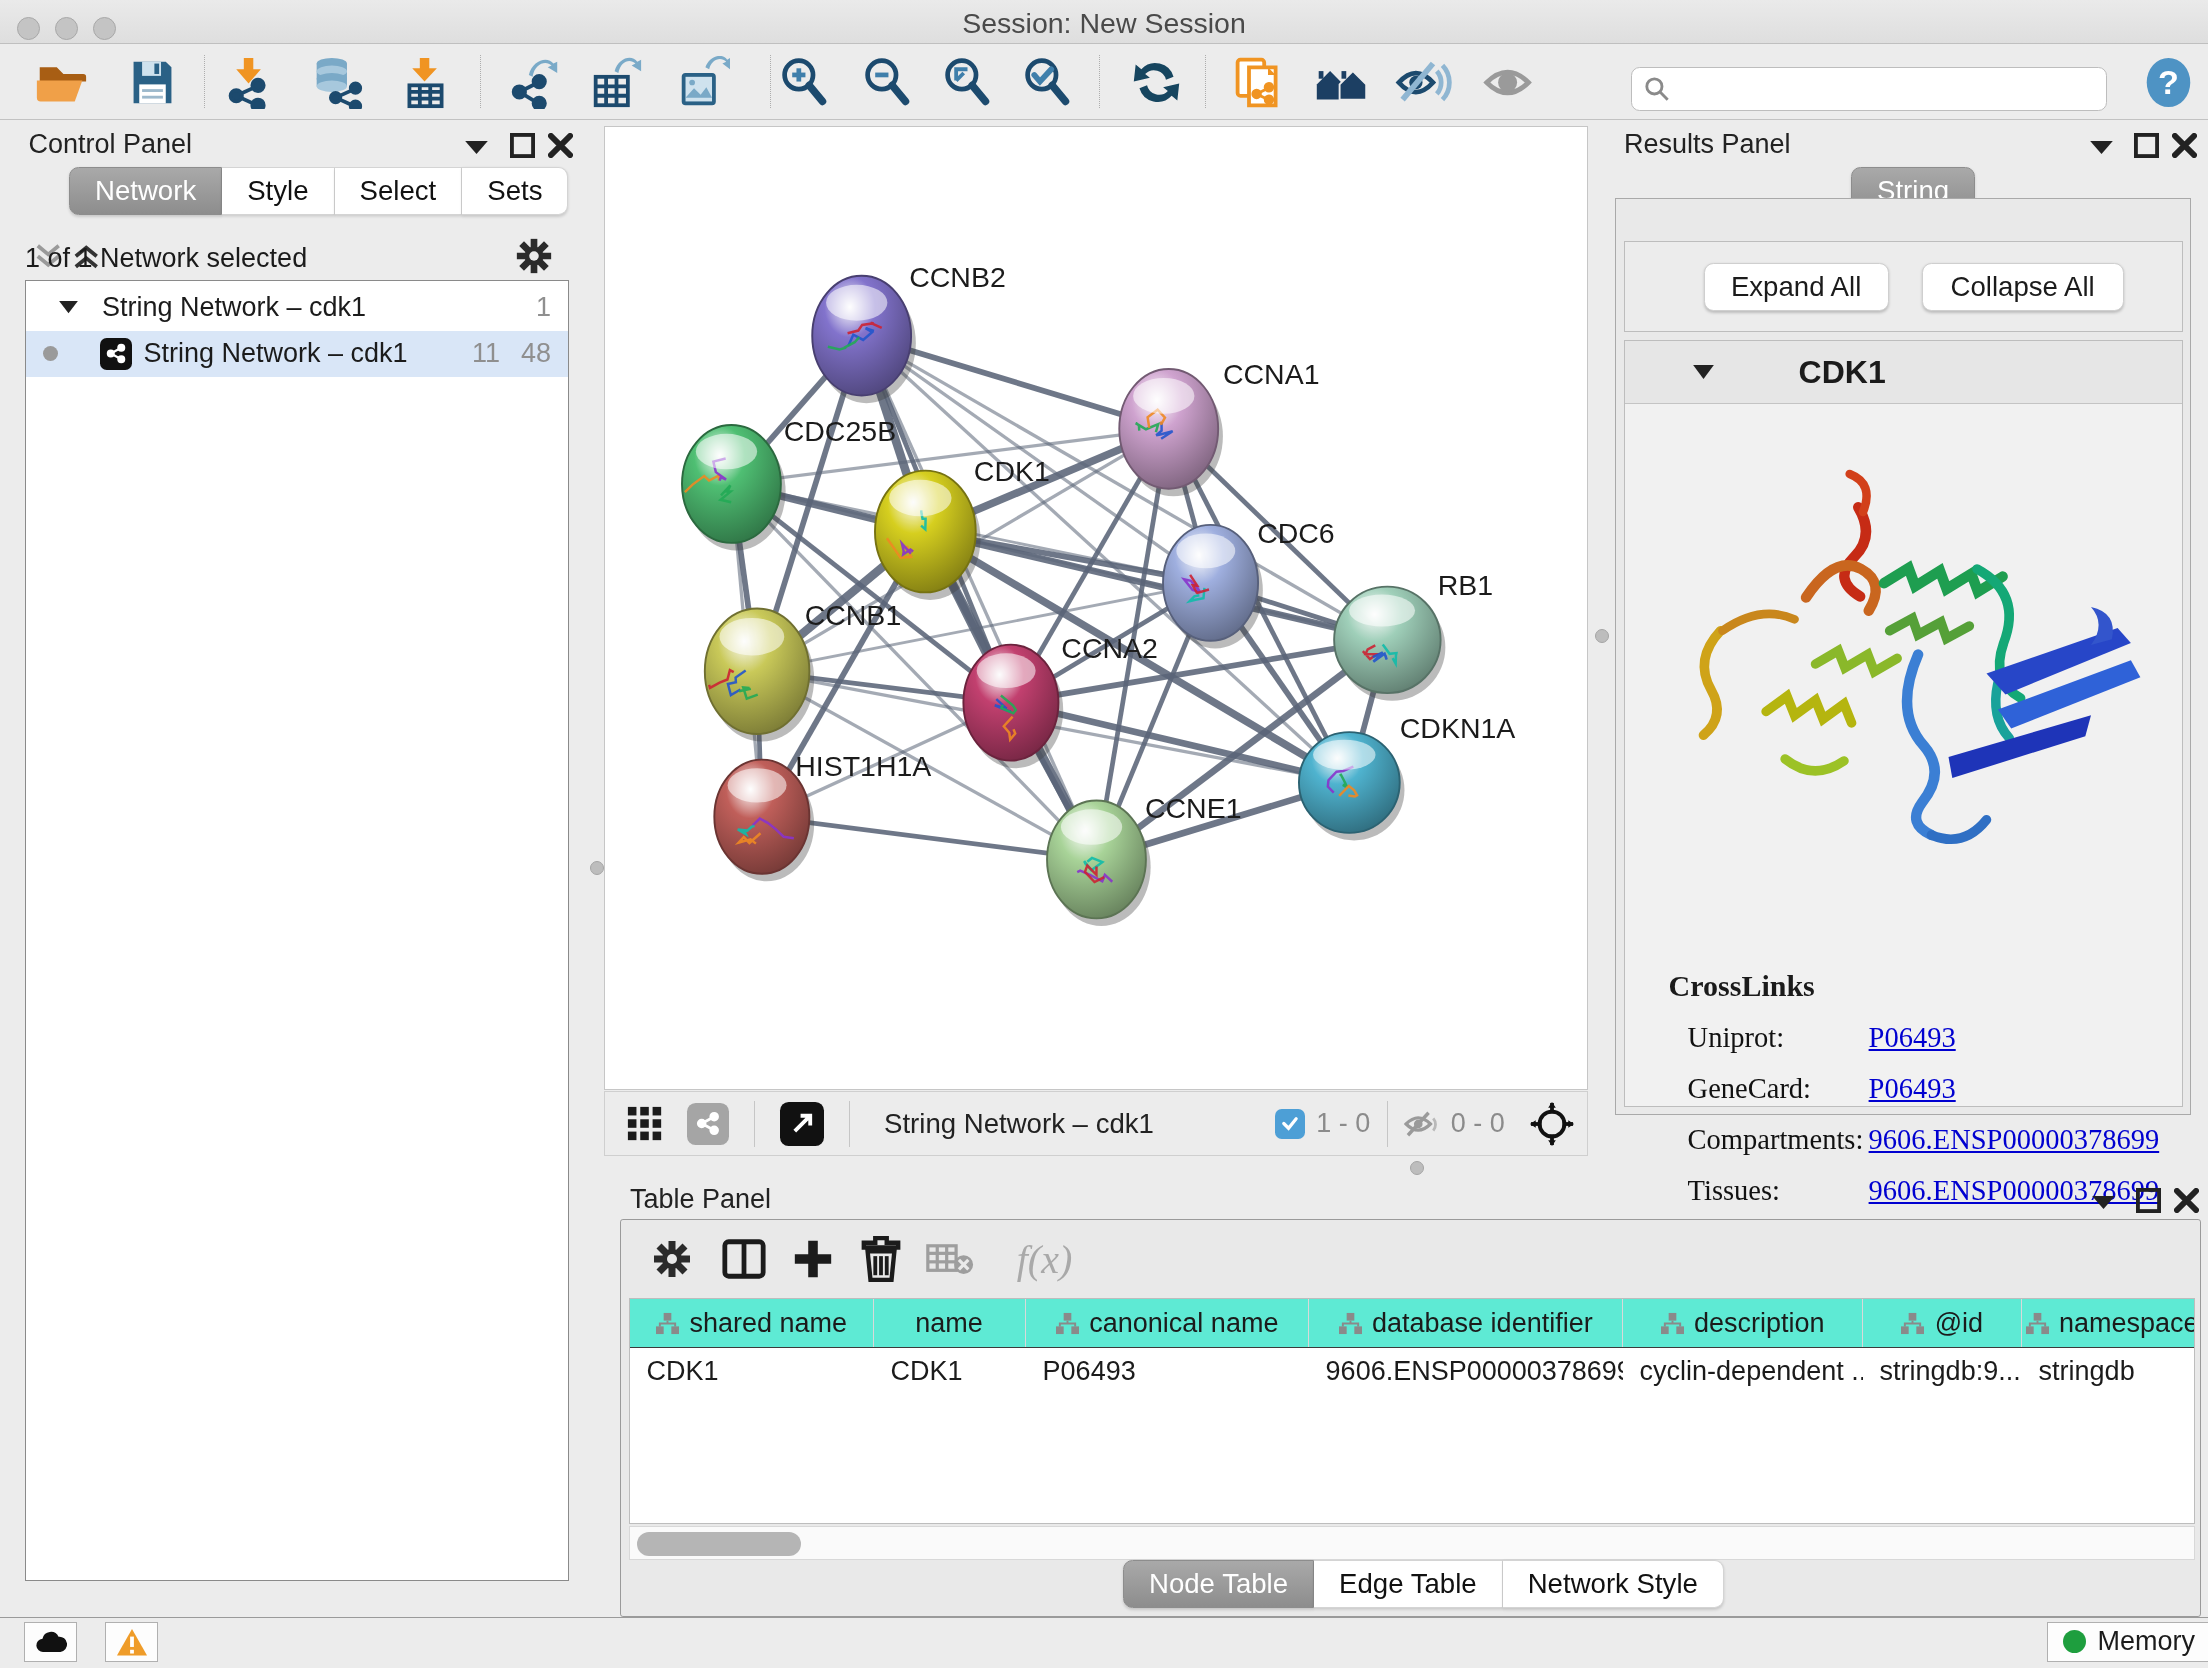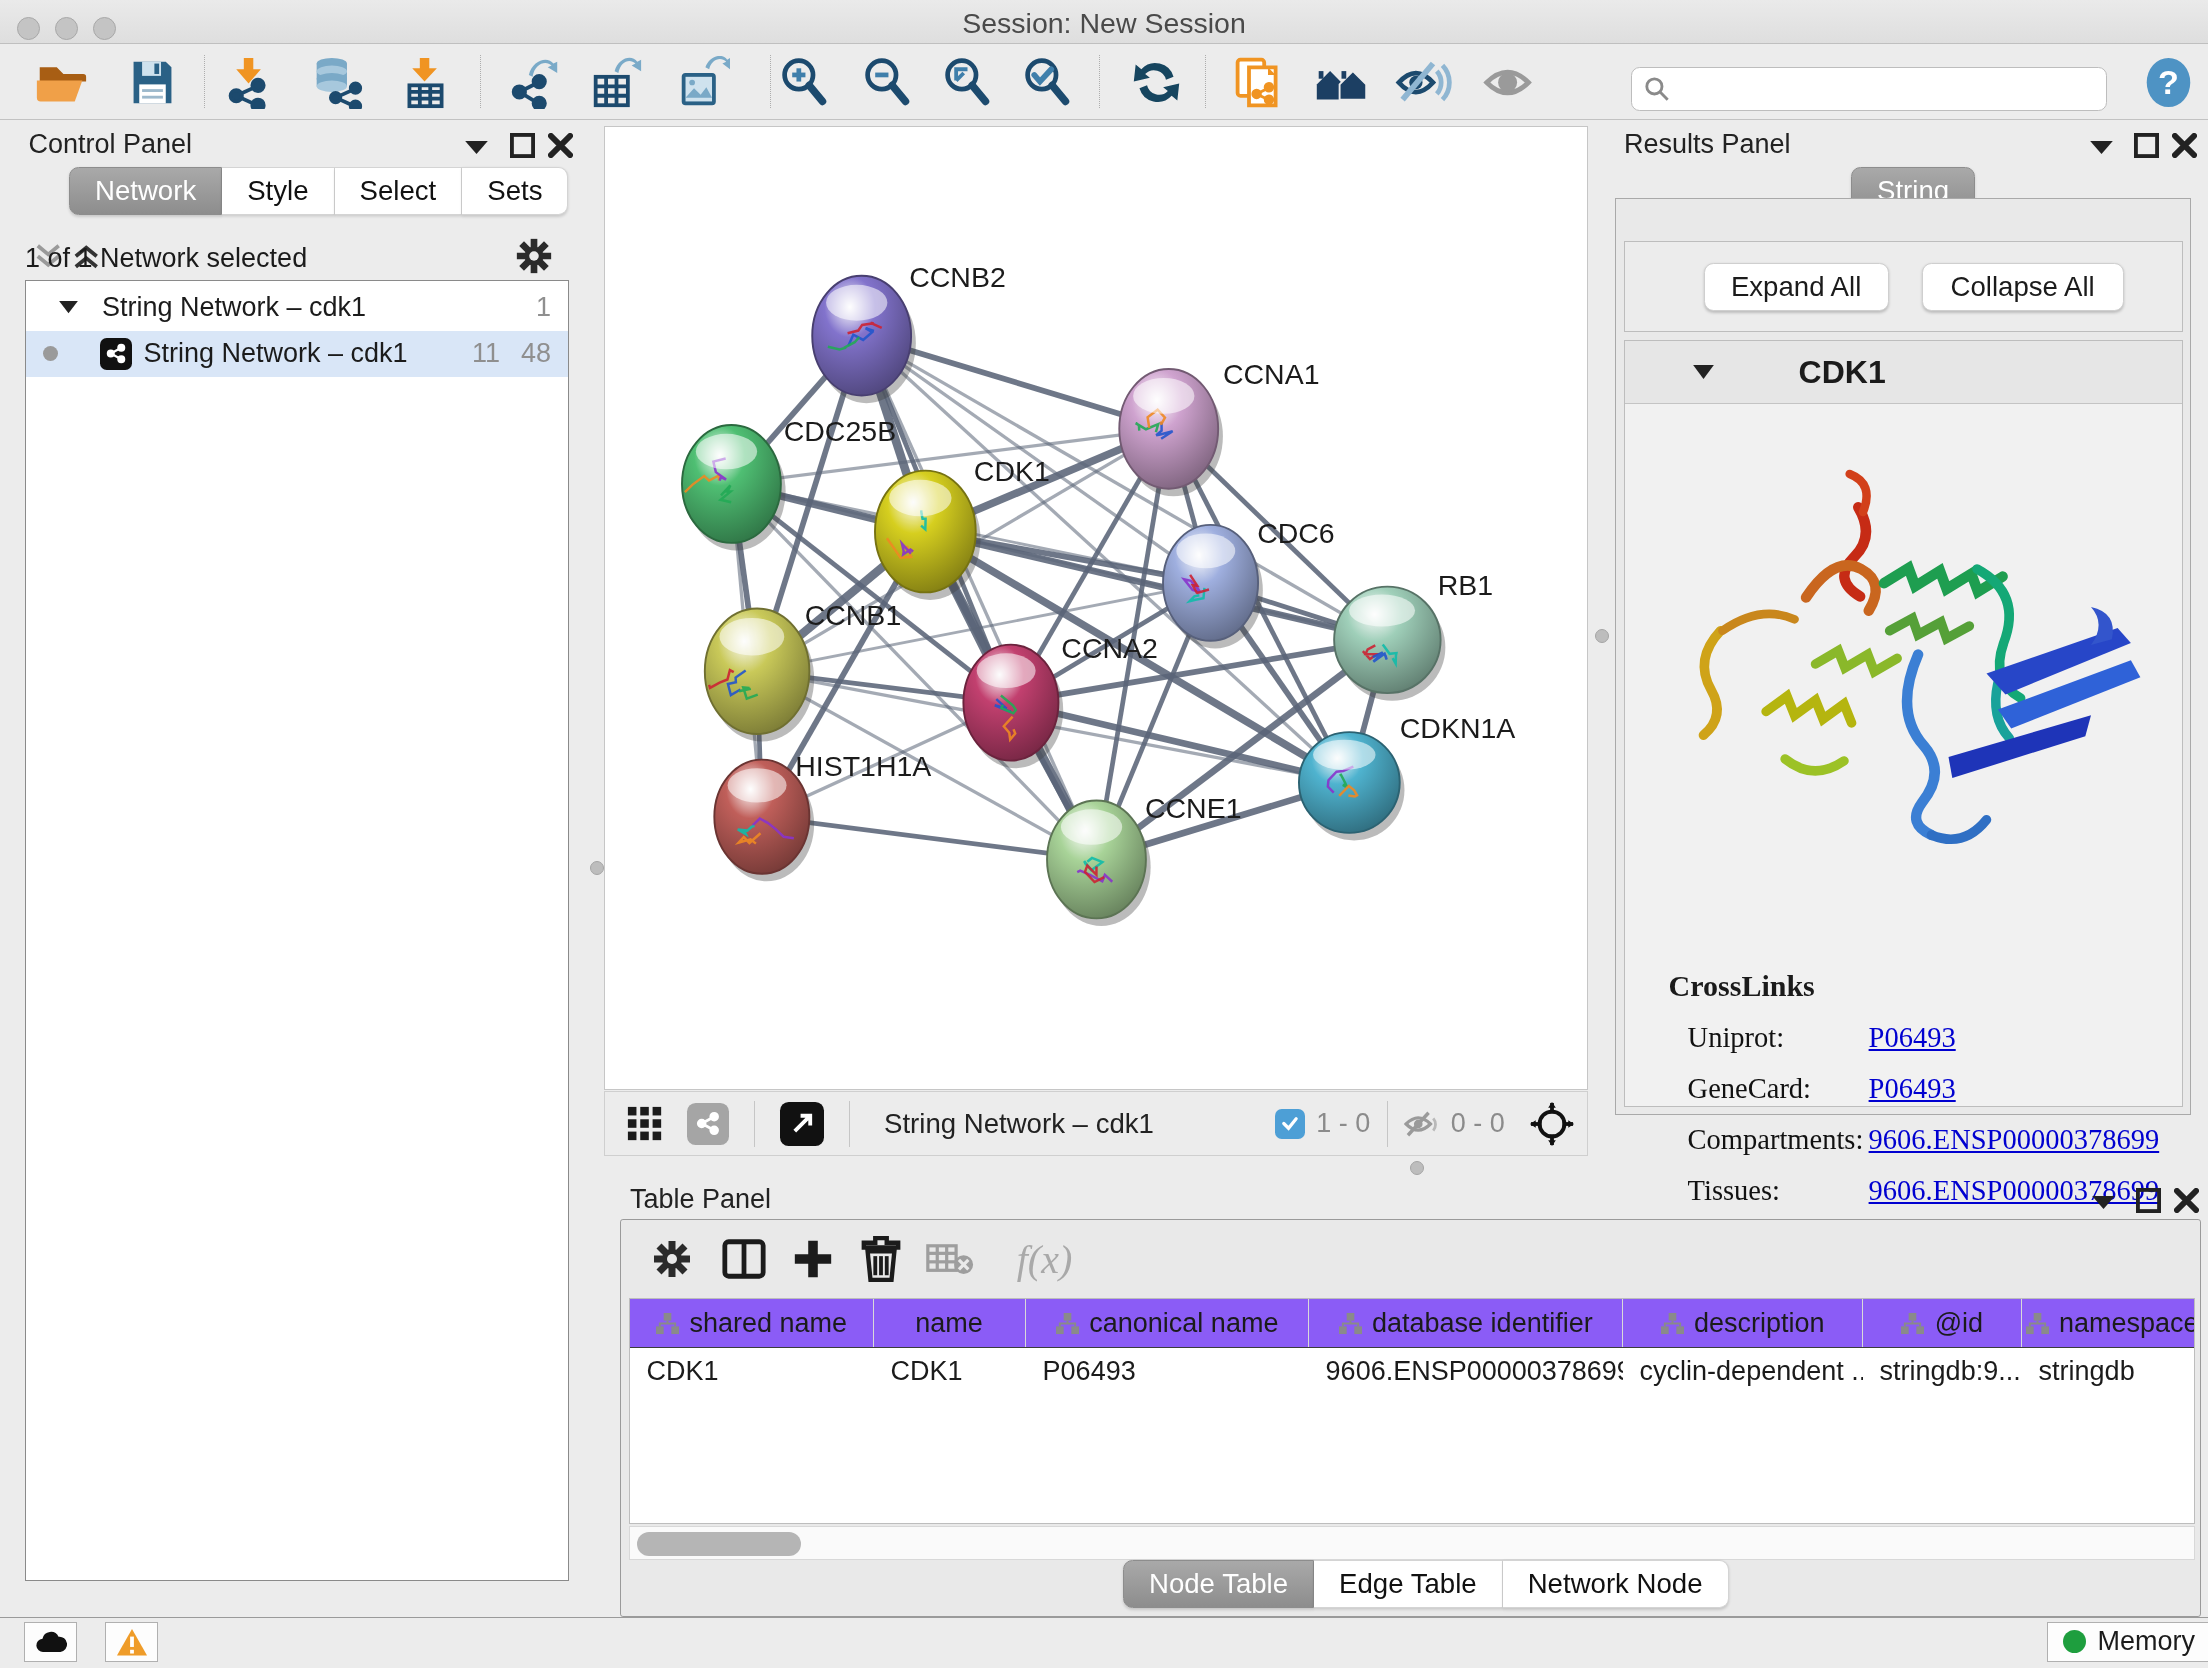--- a/index.html
+++ b/index.html
@@ -77,21 +77,21 @@
   .cl-label { width:181px; color:#111; }
   .cl-value a { color:#0000d0; text-decoration:underline; }
 
   
   #tp-box { position:absolute; left:620px; top:1219px; width:1581px; height:398px;
     background:#e9e9e9; border:1.9px solid #9a9a9a; border-radius:2.9px;padding-left:47px; }
   .tp-tool { position:absolute; top:9.5px; width:59px; height:59px; display:flex;
     align-items:center; justify-content:center; }
   #tp-table { position:absolute; left:7.6px; top:78px; width:1566px; height:226px;
     background:#fff; border:1px solid #bdbdbd; overflow:hidden; }
-  #tp-header { display:flex; height:49px; background:#8b5cf6; border-bottom:1.9px solid #3b3b3b; }
+  #tp-header { display:flex; height:49px; background:#5eead4; border-bottom:1.9px solid #3b3b3b; }
   .th { display:flex; align-items:center; justify-content:center; gap:9.5px; font-size:27px;
     border-right:1px solid #d9d9d9; flex:none; }
   .tr { display:flex; height:46px; }
   .td { display:flex; align-items:center; padding-left:17px; font-size:27px; flex:none;
     white-space:nowrap; overflow:hidden; }
   #tp-hscroll { position:absolute; left:7.6px; top:306px; width:1566px; height:34px; background:#fafafa;
     border:1px solid #d8d8d8; }
   #tp-hthumb { position:absolute; left:7.6px; top:4.8px; width:164px; height:24px;
     background:#b5b5b5; border-radius:12.4px; }
 
@@ -868,21 +868,21 @@
         </div>
     </div>
     <div id="tp-hscroll">
       <div id="tp-hthumb"></div>
     </div>
   </div>
 
   <div class="tabrow" style="left:1123px; top:1560px" id="tp-tabs">
       <div class="tab active">Node Table</div>
       <div class="tab">Edge Table</div>
-      <div class="tab">Network Node</div>
+      <div class="tab">Network Style</div>
     </div>
 </div>
 
 <div id="statusbar">
   <div class="sb-btn" style="left:24px; width:53px">
     <svg width="34" height="25" viewBox="0 0 36 26">
       <path d="M10 24 a7 7 0 0 1 -1 -14 a9 9 0 0 1 17 -2 a6.5 6.5 0 0 1 2 16 z" fill="#111"></path>
     </svg>
   </div>
   <div class="sb-btn" style="left:105px; width:53px">

